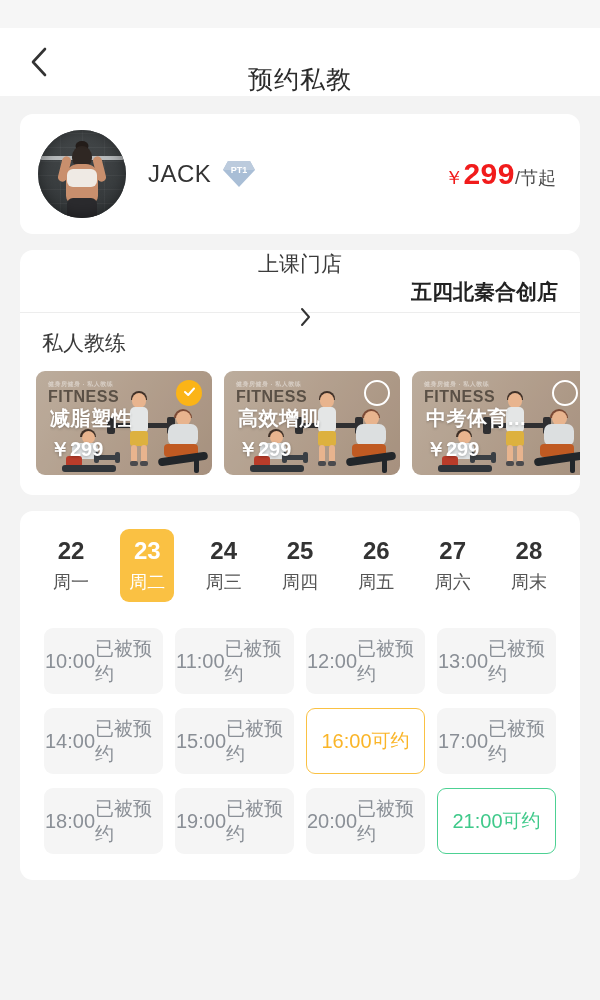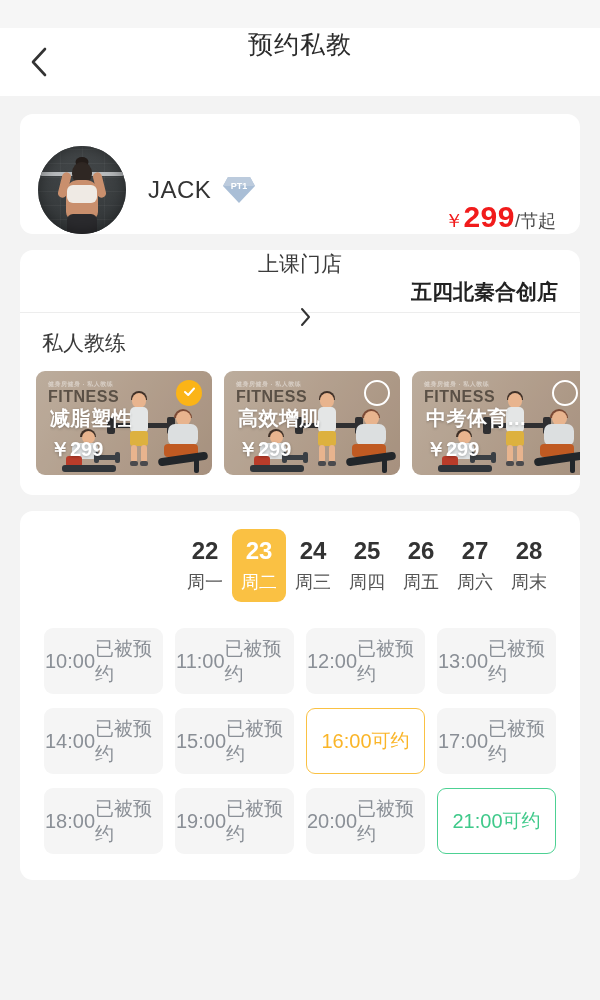--- a/index.html
+++ b/index.html
@@ -11,38 +11,38 @@
     overflow:hidden;
   }
   .phone { position:relative; width:600px; height:1000px; background:#f3f3f3; }
 
   
   .status-bar { height:28px; width:100%; background:#f6f6f6; }
 
   
   .nav {
     position:relative; height:68px; background:#ffffff;
-    display:flex; align-items:flex-start; justify-content:center;
+    display:flex; align-items:flex-end; justify-content:center;
   }
   .nav-back {
     position:absolute; left:22px; top:50%; transform:translateY(-50%);
     width:34px; height:34px; display:flex; align-items:center; justify-content:center;
     cursor:pointer;
   }
   .nav-back svg { display:block; }
   .nav-title { font-size:25px; color:#2b2b2b; letter-spacing:1px; font-weight:400; }
 
   
   .card {
     background:#ffffff; border-radius:13px; margin:0 20px;
   }
 
   
   .trainer-card {
-    margin-top:18px; height:120px; display:flex; align-items:flex-end;
+    margin-top:18px; height:120px; display:flex; align-items:center;
     padding:0 24px 0 18px;
   }
   .avatar {
     width:88px; height:88px; border-radius:50%; flex:0 0 auto;
     overflow:hidden; position:relative; background:#4a4d4f;
   }
   .avatar .wall { position:absolute; inset:0;
     background:
       linear-gradient(180deg,#44484a 0%,#3c4042 50%,#34383a 100%);
   }
@@ -176,21 +176,21 @@
     text-shadow:0 1px 3px rgba(0,0,0,.28); }
   .cc-check {
     position:absolute; right:10px; top:9px; width:26px; height:26px; border-radius:50%;
     display:flex; align-items:center; justify-content:center; cursor:pointer;
   }
   .cc-check.on { background:#fbb417; }
   .cc-check.off { border:2px solid #ffffff; background:transparent; }
 
   
   .cal-card { margin-top:16px; padding:18px 10px 26px 10px; }
-  .dates { display:flex; justify-content:flex-end; padding:0 14px; }
+  .dates { display:flex; justify-content:space-between; padding:0 14px; }
   .date {
     width:54px; border-radius:9px; padding:7px 0 8px 0; text-align:center; cursor:pointer;
   }
   .date .d { font-size:24px; color:#333; font-weight:700; line-height:1.25; }
   .date .w { font-size:18px; color:#555; line-height:1.35; margin-top:4px; }
   .date.sel { background:#fac143; }
   .date.sel .d, .date.sel .w { color:#ffffff; }
 
   .slots {
     display:grid; grid-template-columns:repeat(4,1fr); gap:14px 12px;

